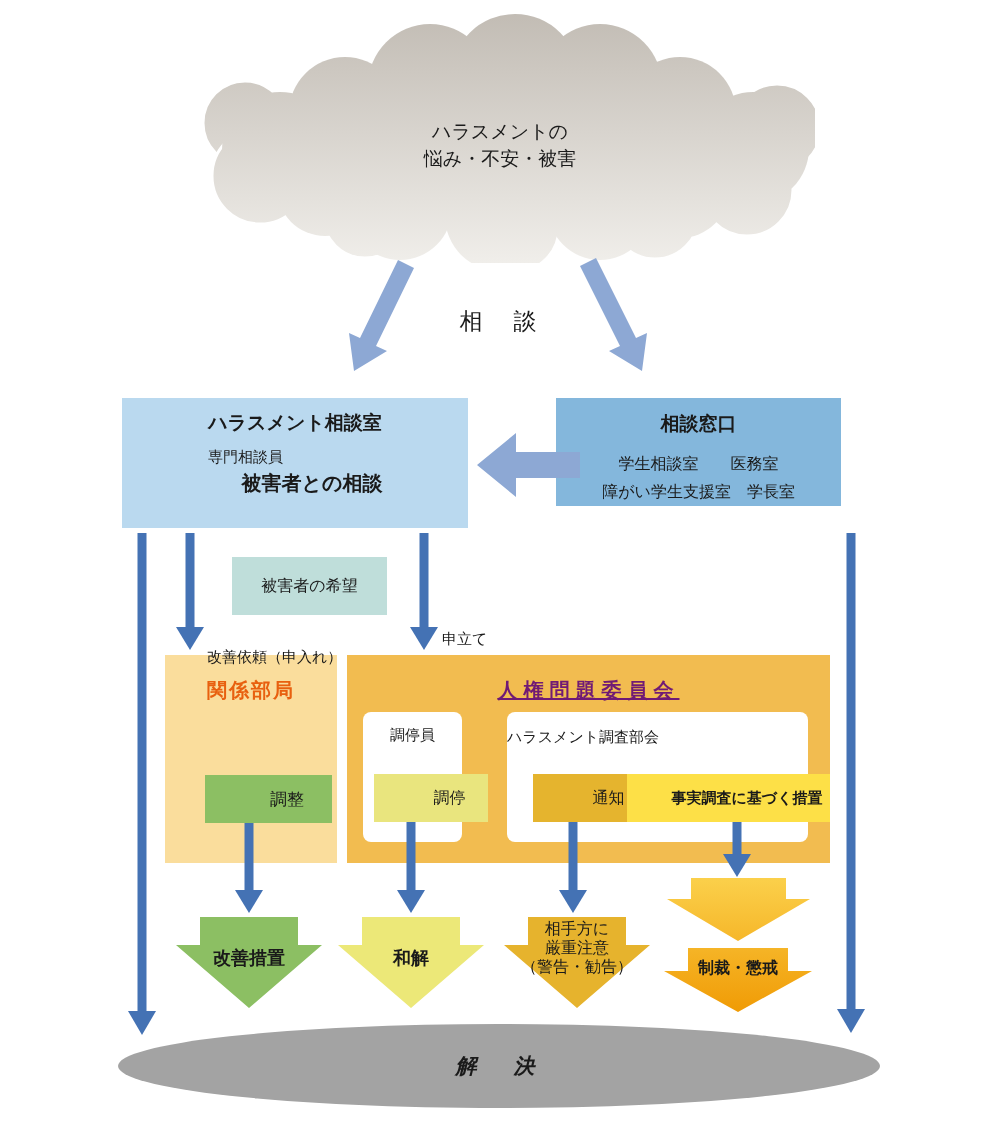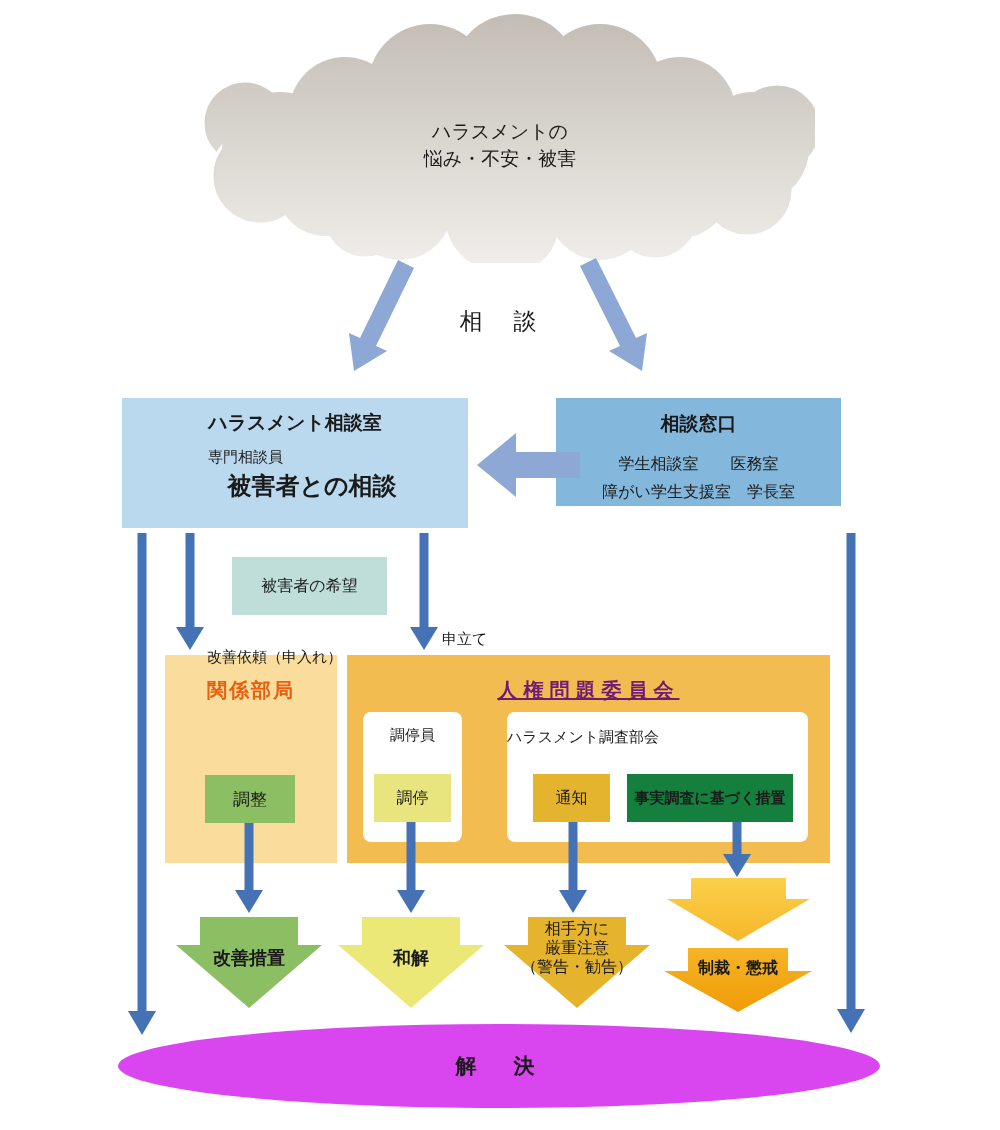--- a/index.html
+++ b/index.html
@@ -12,34 +12,34 @@
   #arrows-svg{left:0;top:0;z-index:4;}
   .txt{position:absolute;z-index:5;text-align:center;white-space:nowrap;}
   
   .cloud-text{left:350px;top:118px;width:300px;font-size:19px;line-height:27px;z-index:2;}
   .consult-label{left:430px;top:306px;width:140px;font-size:23px;font-weight:500;letter-spacing:4px;}
   
   .box{position:absolute;z-index:1;}
   .room-box{left:122px;top:398px;width:346px;height:130px;}
   .room-title{left:0;top:12px;width:346px;font-size:19px;font-weight:bold;}
   .room-sub{left:86px;top:50px;font-size:15px;text-align:left;}
-  .room-body{left:34px;top:72px;width:312px;font-size:24px;font-weight:bold;}
+  .room-body{left:34px;top:72px;width:312px;font-size:20px;font-weight:bold;}
   .box-inner{position:absolute;}
   .desk-box{left:556px;top:398px;width:285px;height:108px;}
   .desk-title{left:0;top:13px;width:285px;font-size:19px;font-weight:bold;}
   .desk-line1{left:0;top:56px;width:285px;font-size:16px;}
   .desk-line2{left:0;top:84px;width:285px;font-size:16px;}
   .wish-box{left:232px;top:557px;width:155px;height:58px;z-index:1;}
   .wish-label{left:0;top:0;width:155px;line-height:58px;font-size:16px;}
   .request-label{left:207px;top:630px;font-size:15px;margin-top:18px;}
   .claim-label{left:442px;top:630px;font-size:15px;}
   .dept-box{left:165px;top:655px;width:172px;height:208px;}
   .section-title{font-weight:bold;font-size:20px;}
   .dept-title{left:0;top:22px;width:172px;letter-spacing:2px;}
-  .chip{position:absolute;display:flex;align-items:center;justify-content:center;}
+  .chip{position:absolute;display:flex;align-items:center;justify-content:center;padding-left:37px;}
   .chip-adjust{left:40px;top:120px;width:90px;height:48px;font-size:17px;}
   .committee-box{left:347px;top:655px;width:483px;height:208px;}
   .committee-title{left:0;top:22px;width:483px;letter-spacing:6px;}
   .white-card{position:absolute;background:#fff;border-radius:8px;top:57px;height:130px;}
   .mediator-card{left:16px;width:99px;}
   .mediator-title{left:0;top:14px;width:99px;font-size:15px;position:absolute;text-align:center;}
   .chip-mediate{left:11px;top:62px;width:77px;height:48px;font-size:16px;}
   .invest-card{left:160px;width:301px;}
   .invest-title{left:0;top:16px;width:263px;font-size:15px;position:absolute;text-align:left;}
   .chip-notice{left:26px;top:62px;width:77px;height:48px;font-size:16px;}
@@ -128,25 +128,25 @@
 
   <div class="box committee-box" style="background: rgb(242, 188, 80);">
     <div class="box-inner txt section-title committee-title" style="position: absolute; color: #701a75; text-decoration: underline;">人権問題委員会</div>
     <div class="white-card mediator-card">
       <div class="mediator-title">調停員</div>
       <div class="chip chip-mediate" style="background: rgb(233, 229, 126);">調停</div>
     </div>
     <div class="white-card invest-card">
       <div class="invest-title">ハラスメント調査部会</div>
       <div class="chip chip-notice" style="background: rgb(229, 180, 46);">通知</div>
-      <div class="chip chip-measure" style="background: #15803d;">事実調査に基づく措置</div>
+      <div class="chip chip-measure" style="background: #fde047;">事実調査に基づく措置</div>
     </div>
   </div>
 
-  <div class="box resolution-ellipse" style="background: #d946ef;">
+  <div class="box resolution-ellipse" style="background: #a3a3a3; font-style: italic;">
     <div class="resolution-label">解　決</div>
   </div>
 
   <svg id="arrows-svg" width="1000" height="1130" viewBox="0 0 1000 1130">
 
     <polygon points="398,260 360,338 349,333 354,371 387,351 376,346 414,268" fill="#8da8d4"></polygon>
     <polygon points="596,258 636,338 647,333 642,371 609,351 620,346 580,266" fill="#8da8d4"></polygon>
 
     <polygon points="580,452 516,452 516,433 477,465 516,497 516,478 580,478" fill="#8da8d4"></polygon>
 

